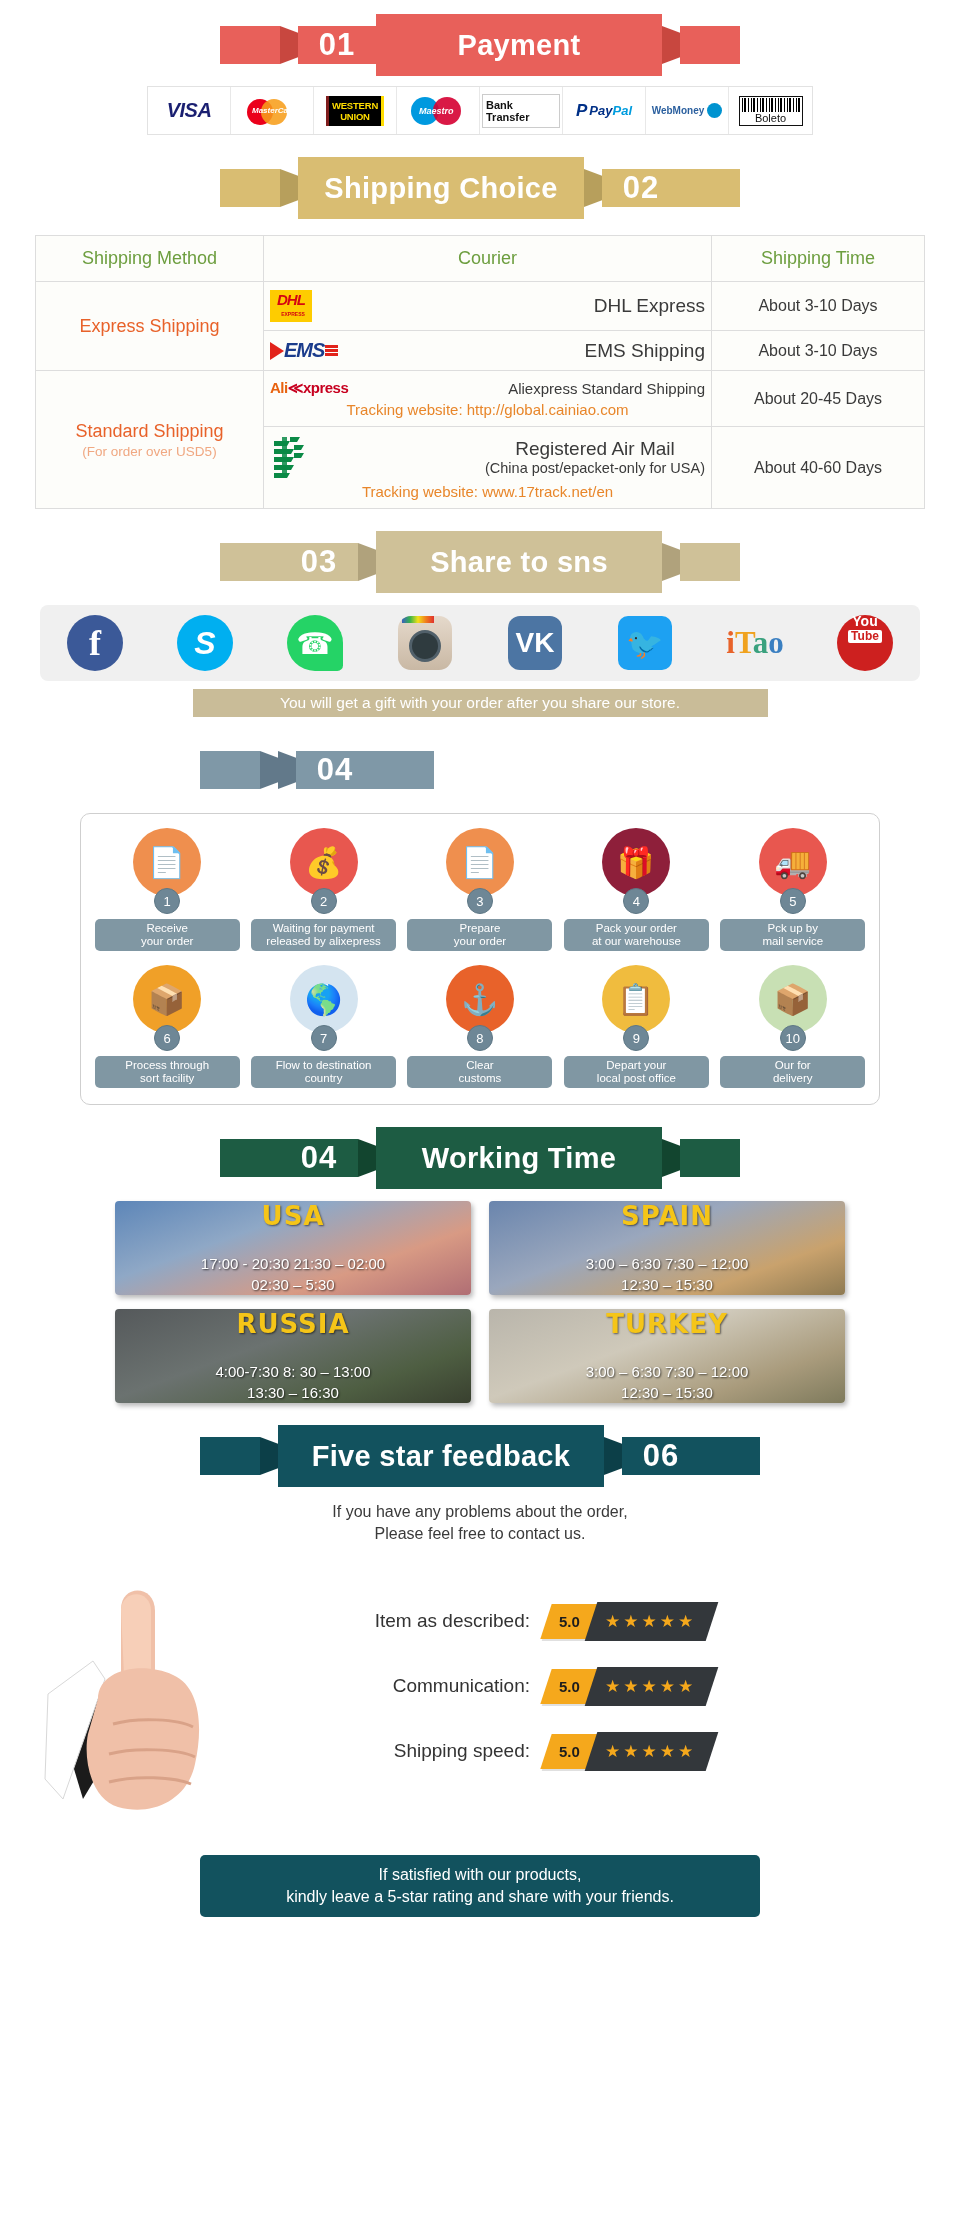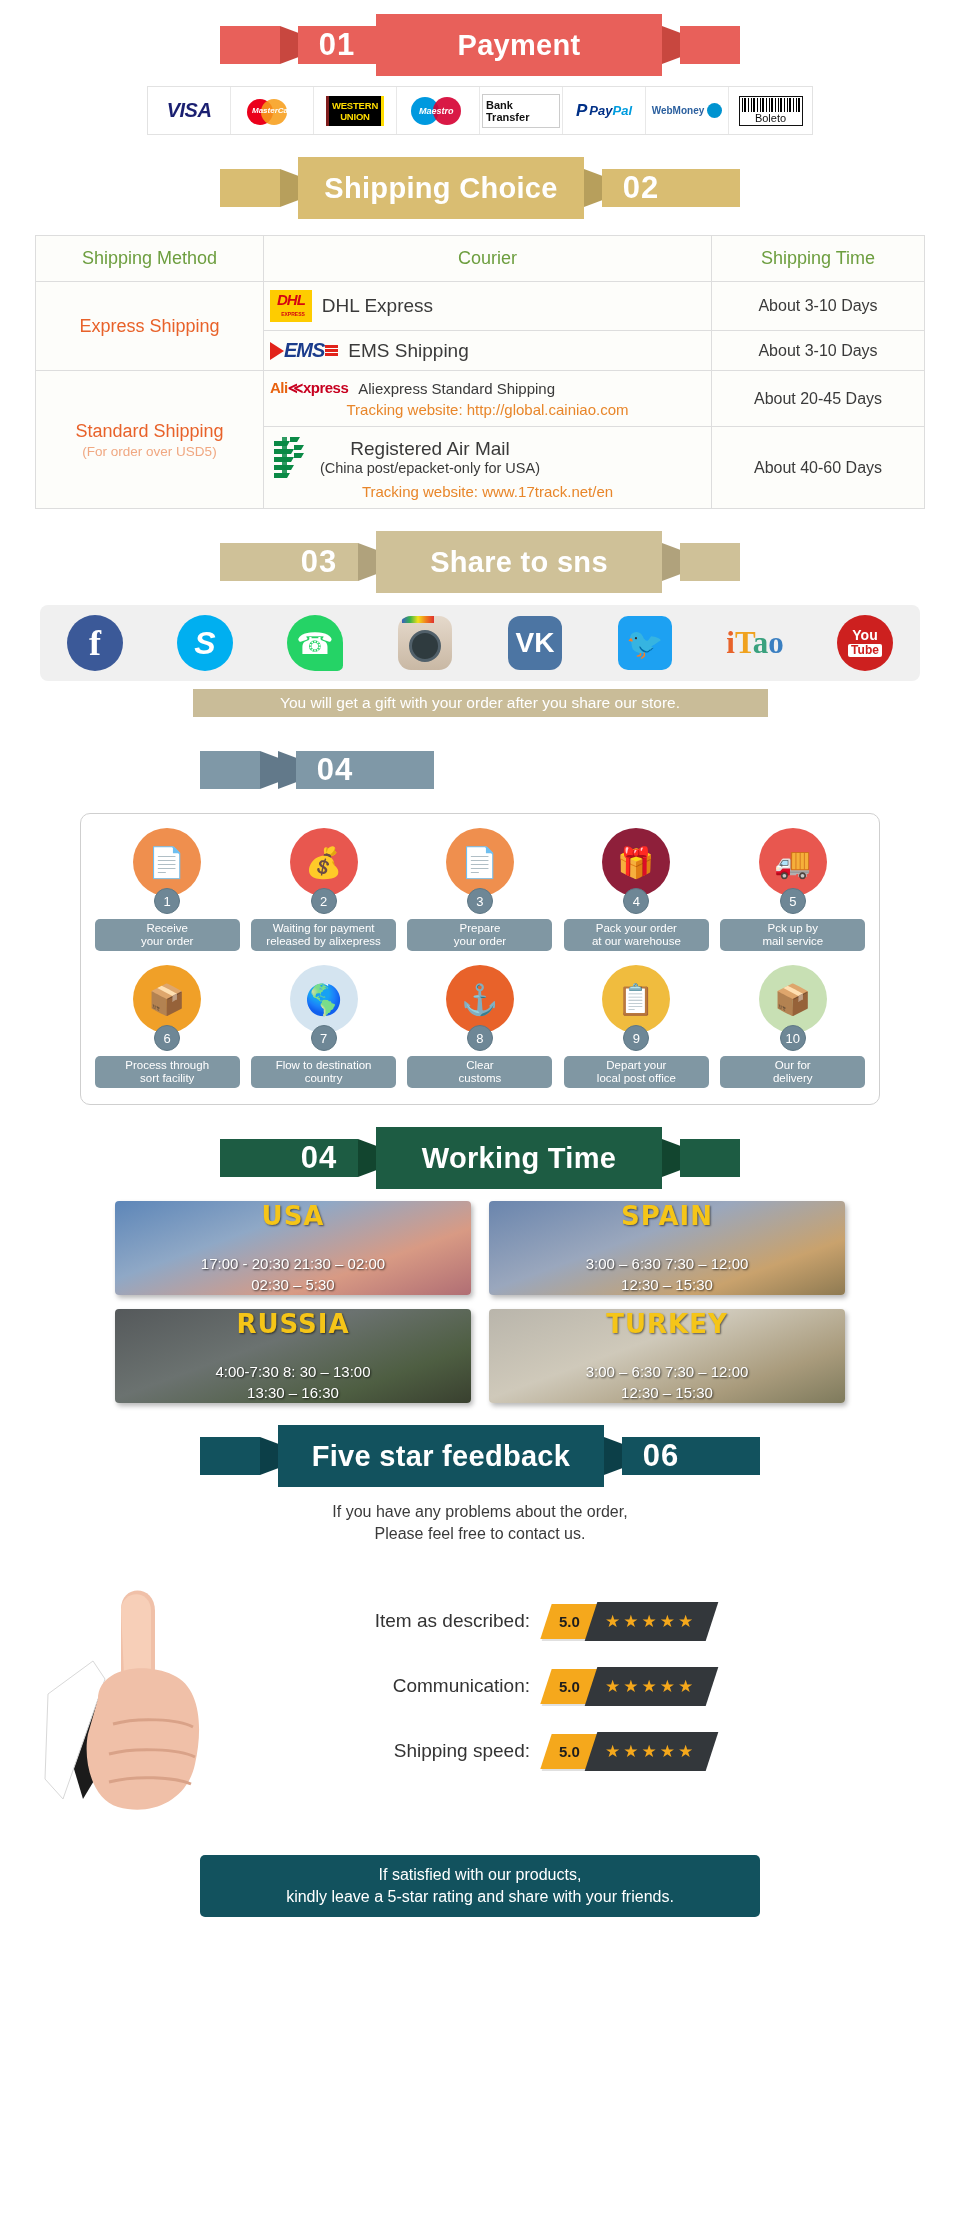--- a/index.html
+++ b/index.html
@@ -124,21 +124,21 @@
     border: 1px solid #ddd;
     padding: 8px 6px;
     text-align: center;
     vertical-align: middle;
   }
   .ship-table th { font-weight: normal; color: #6d9e3f; font-size: 18px; padding: 12px 6px; }
   .col-method { width: 215px; }
   .col-time { width: 200px; }
   .method-main { color: #e8622a; font-size: 18px; }
   .method-sub { color: #f0a882; font-size: 13.5px; margin-top: 2px;}
-  .courier-line { display:flex; align-items:center; justify-content:flex-start; gap: 10px; }
+  .courier-line { display:flex; align-items:center; justify-content:space-between; gap: 10px; }
   .courier-name { color: #3a3a3a; font-size: 19px; }
   .courier-name.small { font-size: 15px; }
   .tracking { color: #e8862a; font-size: 15px; margin-top: 4px; }
   .time-cell { color:#3a3a3a; font-size:16px; }
   .sub-note { font-size:14.5px; color:#3a3a3a; }
 
   .logo-dhl { background:#fecc00; color:#d40511; font-weight:bold; font-style:italic; font-size:15px; padding:3px 7px 1px 7px; line-height:14px; letter-spacing:-1px; display:inline-block; }
   .logo-dhl small { display:block; font-size:5px; text-align:right; letter-spacing:0; font-style:normal;}
   .logo-ems { display:flex; align-items:center; }
   .logo-ems .tri { width:0;height:0;border-left:14px solid #e2231a;border-top:9px solid transparent;border-bottom:9px solid transparent;}
@@ -167,21 +167,21 @@
   .c-ig { width:54px;height:54px;border-radius:13px; background:linear-gradient(#e5d9cb,#c9b8a4); display:flex;align-items:center;justify-content:center; position:relative; overflow:hidden;}
   .c-ig .stripe { position:absolute; top:0; left:4px; width:32px; height:7px; background:linear-gradient(90deg,#3b5fc0,#36b34b,#f2e118,#f07c1e,#e0322c);}
   .c-ig .lens { width:26px;height:26px;border-radius:50%; background:#2f3b3f; border:3px solid #51606a; margin-top:6px;}
   .c-vk { width:54px;height:54px;border-radius:12px; background:#4c75a3; color:#fff; font-weight:bold; font-size:28px; display:flex;align-items:center;justify-content:center;}
   .c-tw { width:54px;height:54px;border-radius:10px; background:#1da1f2; color:#fff; font-size:30px; display:flex;align-items:center;justify-content:center;}
   .c-itao { font-size:31px; font-weight:bold; font-style:italic; font-family:"Liberation Serif",serif;}
   .c-itao i:nth-child(1){color:#e8632a;font-style:normal;}
   .c-itao i:nth-child(2){color:#f0a21e;font-style:normal;}
   .c-itao i:nth-child(3){color:#3aa17e;font-style:normal;}
   .c-itao i:nth-child(4){color:#3a7fc1;font-style:normal;}
-  .c-yt { background:#cd201f; border-radius:50%; width:56px;height:56px; color:#fff; display:flex;flex-direction:column;align-items:center;justify-content:center; line-height:13px;}
+  .c-yt { background:#cd201f; border-radius:50%; width:56px;height:56px; color:#fff; display:flex;flex-direction:column;align-items:center;line-height:13px;}
   .c-yt .a{font-size:14px;font-weight:bold;}
   .c-yt .b{font-size:12px;font-weight:bold;background:#fff;color:#cd201f;padding:0 3px;border-radius:2px;margin-top:2px;}
 
   .sns-note {
     width: 575px;
     margin: 8px auto 0 auto;
     background: #c9bc98;
     color: #ffffff;
     text-align: center;
     font-size: 15.5px;

